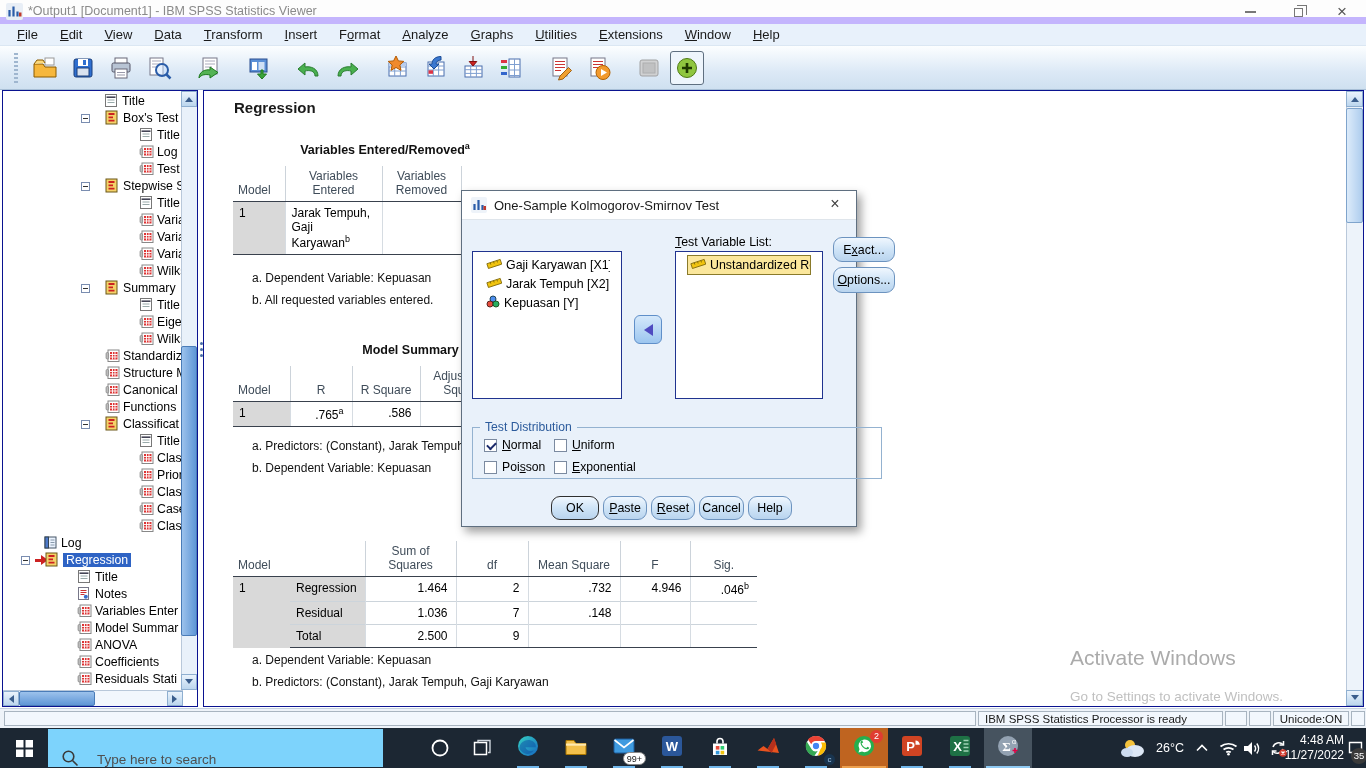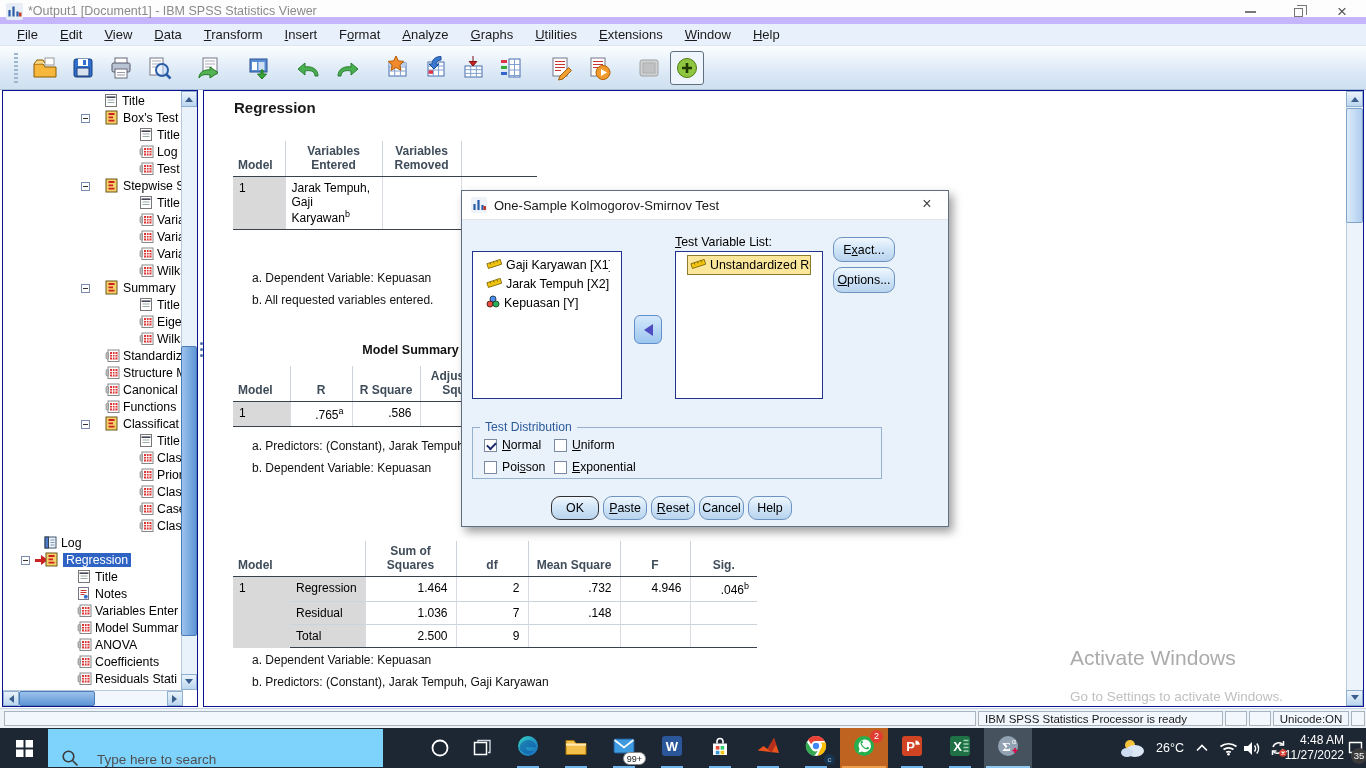--- a/index.html
+++ b/index.html
@@ -51,36 +51,36 @@
 #splitter{position:absolute;left:199px;top:245px;width:5px;height:28px;display:flex;flex-direction:column;gap:3px;align-items:center;justify-content:center}
 #splitter i{width:3px;height:3px;background:#4a6fa6;border-radius:50%}
 
 #output-panel{position:absolute;left:203px;top:0;width:1161px;height:617px;border:1px solid #0a1390;background:#fff;overflow:hidden}
 #main-vsb{position:absolute;right:0;top:0;width:17px;height:615px;background:#edf3fa;border-left:1px solid #b9c8da}
 #main-vthumb{position:absolute;right:0;top:17px;width:17px;height:115px;background:linear-gradient(90deg,#dcebfa,#aecdee);border:1px solid #7fa4cc;border-radius:2px}
 #out-heading{position:absolute;left:30px;top:8px;font-size:15px;font-weight:bold;color:#1a1a1a}
 .tbl-title{text-align:center;font-weight:bold;font-size:12.5px;color:#111;margin-bottom:9px}
 .tbl-block{position:absolute}
 table.spss{border-collapse:collapse;table-layout:fixed;font-size:12px;color:#000;width:100%}
-table.spss th{font-weight:bold;color:#3f4c59;text-align:center;vertical-align:bottom;padding:3px 5px 4px;border-bottom:1px solid #39414d;border-left:1px solid #ccd3da}
+table.spss th{font-weight:normal;color:#3f4c59;text-align:center;vertical-align:bottom;padding:3px 5px 4px;border-bottom:1px solid #39414d;border-left:1px solid #ccd3da}
 table.spss th.stubh{text-align:left;padding-left:5px}
 table.spss th:first-child{border-left:none}
 table.spss td{padding:4px 8px 4px 6px;vertical-align:top;border-left:1px solid #d6dce2}
 table.spss td.stub{background:#d9d9d9;border-left:none}
 table.spss td.rowlab{background:#d9d9d9;border-left:none}
 table.spss tr.rsep td{border-top:1px solid #ccd4db}
 table.spss tr:last-child td,table.spss td.bflat{border-bottom:1px solid #39414d}
 td.num{text-align:right;padding-right:13px}
 sup{font-size:9px}
 .fnblock{position:absolute;font-size:12px;color:#111;line-height:22px}
 #watermark{position:absolute;left:866px;top:555px;color:#b9b9b9}
 #watermark .w1{font-size:21px;color:#ababab}
 #watermark .w2{font-size:13.5px;color:#c0c0c0;margin-top:19px}
 
-#dialog{position:absolute;left:461px;top:190px;width:488px;height:337px;background:#e9f1fa;border:1px solid #5f6f80;box-shadow:4px 5px 9px rgba(0,0,0,.38);z-index:50}
+#dialog{position:absolute;left:461px;top:190px;width:396px;height:337px;background:#e9f1fa;border:1px solid #5f6f80;box-shadow:4px 5px 9px rgba(0,0,0,.38);z-index:50}
 #dlg-title{position:absolute;left:0;top:0;width:100%;height:29px;background:#fff;border-bottom:1px solid #dfe5eb}
 #dlg-title .dico{position:absolute;left:9px;top:6px}
 #dlg-title .dttl{position:absolute;left:32px;top:7px;font-size:13px;color:#1a1a1a}
 #dlg-close{position:absolute;right:10px;top:4px;font-size:16px;color:#444;width:22px;text-align:center}
 .listbox{position:absolute;background:#fff;border:1px solid #20338f;padding:3px 11px}
 #src-list{left:10px;top:60px;width:150px;height:148px}
 #tst-list{left:213px;top:60px;width:148px;height:148px}
 .vitem{height:19px;display:flex;align-items:center;gap:4px;font-size:12.4px;padding:0 2px;white-space:nowrap;overflow:hidden}
 .vitem.sel{background:#fbe79c;border:1px solid #8a7a2a;height:20px}
 #tvl-label{position:absolute;left:213px;top:44px;font-size:12.4px;color:#000}
@@ -617,20 +617,21 @@
     <div id="splitter">
         <i></i>
         <i></i>
         <i></i>
       </div>
 
     <div id="output-panel">
       <div id="out-heading">Regression</div>
 
       <div class="tbl-block" style="left:29px;top:50px;width:304px">
+        <div class="tbl-title"><span>Variables Entered/Removed</span><sup>a</sup></div>
         <table class="spss">
           <colgroup>
               <col style="width:52px">
               <col style="width:97px">
               <col style="width:79px">
               <col style="width:76px">
             </colgroup>
           <thead>
               <tr>
             <th class="stubh">Model</th>

